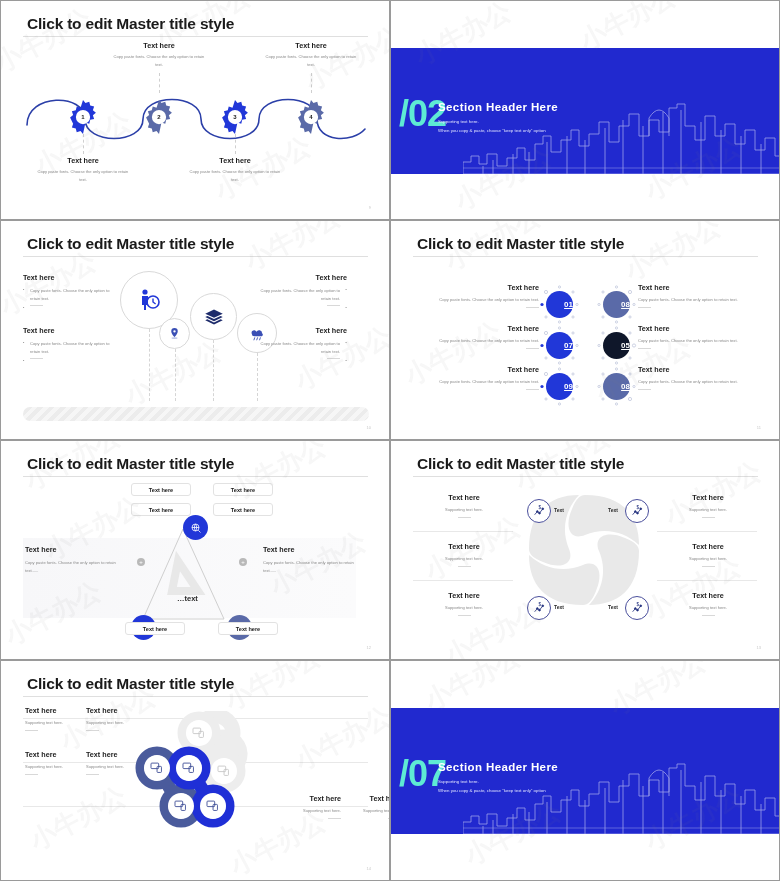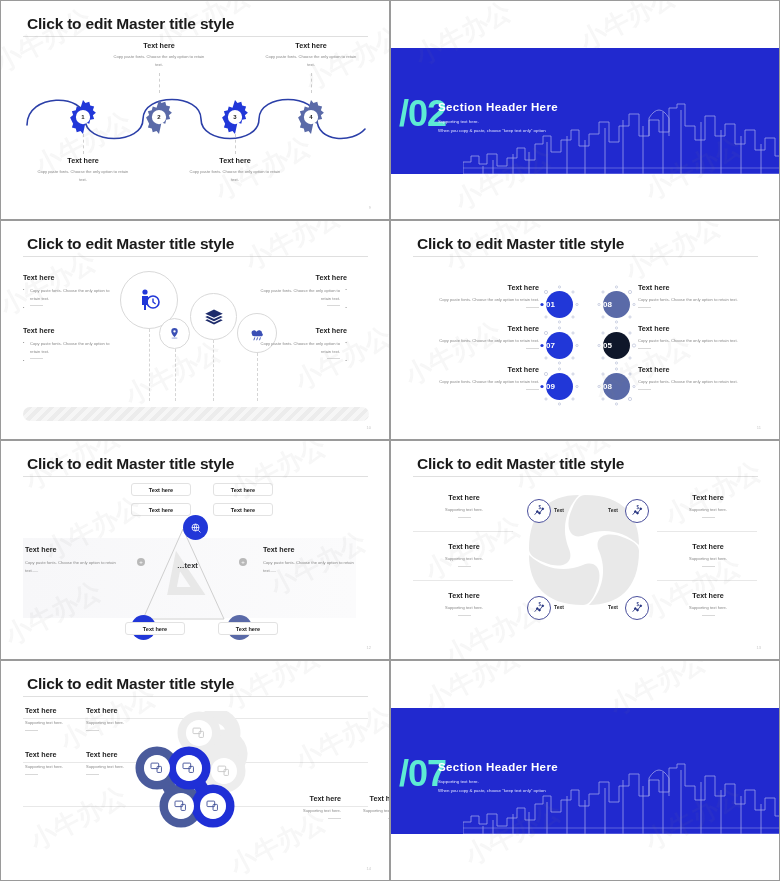--- a/index.html
+++ b/index.html
@@ -113,22 +113,22 @@
   }
   .s3 .col { position:absolute; width:96px; }
   .bullet { position:relative; padding-left:7px; }
   .bullet:before { content:"▪"; position:absolute; left:0; top:-1px; font-size:4px; color:#9b9b9b; }
   .bullet.r { padding-left:0; padding-right:7px; }
   .bullet.r:before { left:auto; right:0; }
 
   
   .numcirc {
     position:absolute; width:27px; height:27px; border-radius:50%;
-    display:flex; align-items:center; justify-content:flex-start;
-    color:#fff; font-size:8px; font-weight:700;
+    display:flex; align-items:center; justify-content:flex-end;
+    color:#fff; font-size:8px; font-weight:700;text-decoration:underline;
   }
   .numdots { position:absolute; width:41px; height:41px; }
   .s4 .txtb { position:absolute; width:124px; }
 
   
   .s5 .shade {
     position:absolute; left:22px; top:97px; width:333px; height:80px;
     background:linear-gradient(90deg,#f7f7f9,#fbfbfc);
   }
   .pill {
@@ -538,21 +538,21 @@
         </svg>
     </div>
     <div class="inode" style="left:226px; top:174px; background:#5a6aa8;">
       <svg width="12" height="12" viewBox="0 0 24 24" fill="none" stroke="#fff" stroke-width="1.6">
         <circle cx="11" cy="11" r="7"></circle>
           <path d="M4 11h14M11 4c3 4 3 10 0 14M11 4c-3 4-3 10 0 14"></path>
           <path d="M16.5 16.5l4.5 4.5"></path>
         </svg>
     </div>
 
-    <div class="midtext" style="left:176px; top:120px;">…text</div>
+    <div class="midtext" style="left:176px; top:153px;">…text</div>
 
     <div class="pill" style="left:130px; top:42px;">
       <span>Text here</span>
       </div>
     <div class="pill" style="left:212px; top:42px;">
       <span>Text here</span>
       </div>
     <div class="pill" style="left:130px; top:62px;">
       <span>Text here</span>
       </div>

